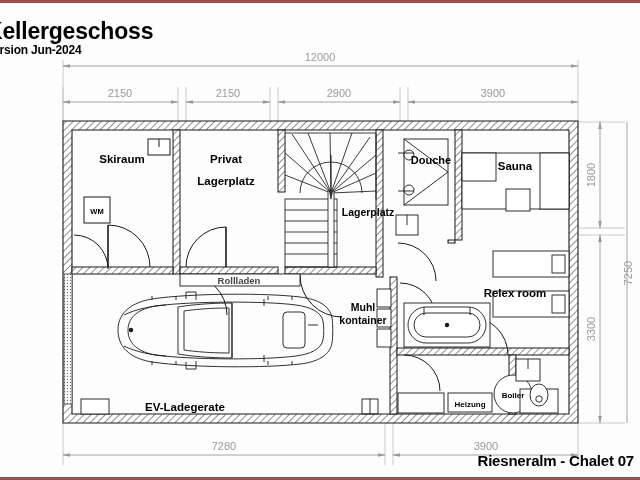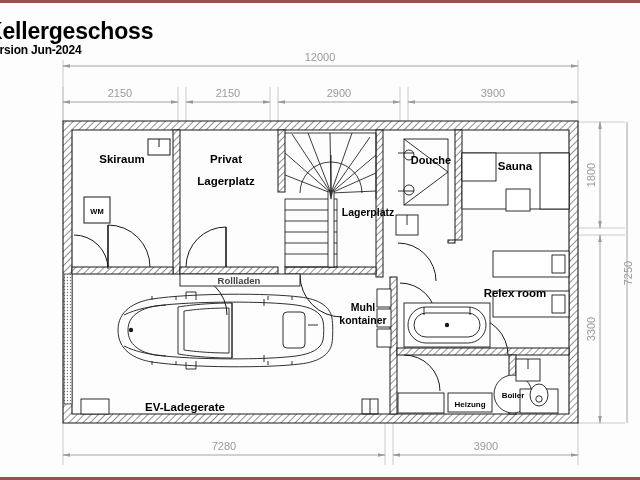--- a/index.html
+++ b/index.html
@@ -361,14 +361,15 @@
     <g font-family="'Liberation Sans',sans-serif" font-weight="bold" fill="#000">
       <text x="97" y="211" text-anchor="middle" font-size="7.5">WM</text>
       <text x="239" y="281" text-anchor="middle" font-size="9.5" fill="#444">Rollladen</text>
       <text x="470" y="404" text-anchor="middle" font-size="8">Heizung</text>
       <text x="513" y="395" text-anchor="middle" font-size="8">Boiler</text>
     </g>
   </svg>
 
   <div class="ttl" id="doc-title">Kellergeschoss</div>
   <div class="ttl" id="doc-version">Version Jun-2024</div>
+  <div class="ttl" id="title-block">Riesneralm - Chalet 07</div>
 
 </div>
 
 </body></html>

